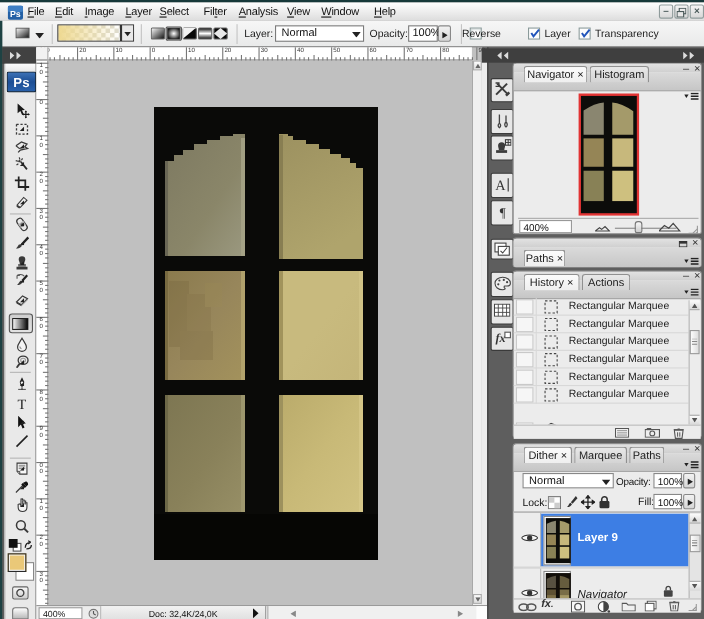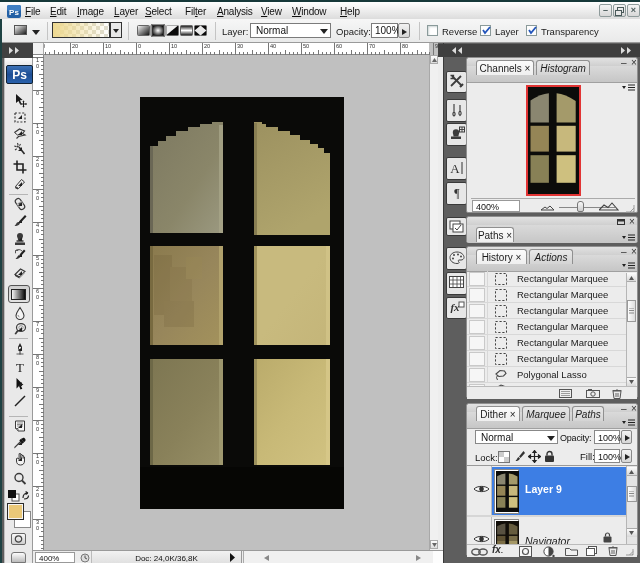--- a/index.html
+++ b/index.html
@@ -40,21 +40,21 @@
   #rightdock { position:absolute; left:443px; top:43px; width:197px; height:520px; background:#5e5e5e; border-left:1px solid #3a3a3a; }
   #docktopbar { position:absolute; left:438px; top:44px; width:202px; height:13px; background:#3f3f3f; }
   .dockbtn { position:absolute; left:446px; width:21px; background:#e7e7e7; border:1px solid #3a3a3a; border-radius:2px;}
   .panelgroup { position:absolute; left:466px; width:172px; background:#ececec; border:1px solid #8f8f8f; border-radius:3px 3px 2px 2px; }
   .pghead { position:absolute; left:0; top:0; width:100%; height:8px; background:linear-gradient(#e2e2e2,#cfcfcf); border-radius:3px 3px 0 0;}
   .pgctl { position:absolute; font-size:10px; color:#333; line-height:6px; }
   .tabbar { position:absolute; left:0; width:100%; height:17px; background:linear-gradient(#dadada,#c6c6c6); border-bottom:1px solid #a0a0a0;}
   .tab { position:absolute; top:2px; height:15px; font-size:10px; color:#1c1c1c; text-align:center;
      border:1px solid #909090; border-bottom:none; border-radius:3px 3px 0 0; padding-top:2px; }
   .tab.active { background:linear-gradient(#fbfbfb,#efefef); }
-  .tab.inactive { background:linear-gradient(#e8e8e8,#d4d4d4);font-style:italic; }
+  .tab.inactive { background:linear-gradient(#e8e8e8,#d4d4d4); }
   .panelmenu { position:absolute; font-size:8px; color:#222; }
 #dockstrip .dockbtn{left:446px;}
 </style>
 </head>
 <body>
 
 <div id="titlebar">
   <svg class="abs" style="left:7px;top:3px" width="14" height="14">
       <rect x="0" y="0" width="14" height="13" rx="2" fill="#2360a5"></rect>
       <rect x="0" y="0" width="14" height="6" rx="2" fill="#3f7fc4"></rect>
@@ -153,21 +153,21 @@
   <span class="obtext" style="left:336px;top:7px">Opacity:</span>
   <div class="wbox" style="left:371px;top:4px;width:27px;height:15px;padding:1px 0 0 3px">100%</div>
   <div class="abs" style="left:398px;top:4px;width:12px;height:15px;background:linear-gradient(#f2f2f2,#d6d6d6);border:1px solid #888;border-radius:2px">
     <svg class="abs" style="left:3px;top:5px" width="5" height="6">
         <path d="M0,0 L5,3 L0,6 Z" fill="#222"></path>
       </svg>
     </div>
   <div class="vsep" style="left:419px"></div>
 
   <div class="abs" style="left:427px;top:6px;width:11px;height:11px;background:#fff;border:1px solid #8a9a9a;box-shadow:inset 1px 1px 2px #cdd5d5"></div>
-  <span class="obtext" style="left:442px;top:7px">Reverse</span>
+  <span class="obtext" style="left:420px;top:7px">Reverse</span>
   <div class="abs" style="left:480px;top:6px;width:11px;height:11px;background:#fdfdfd;border:1px solid #8a9a9a"></div>
   <svg class="abs" style="left:481px;top:6px" width="11" height="11">
       <path d="M2,5 L4,8 L9,2" fill="none" stroke="#2255bb" stroke-width="1.8"></path>
     </svg>
   <span class="obtext" style="left:495px;top:7px">Layer</span>
   <div class="abs" style="left:526px;top:6px;width:11px;height:11px;background:#fdfdfd;border:1px solid #8a9a9a"></div>
   <svg class="abs" style="left:527px;top:6px" width="11" height="11">
       <path d="M2,5 L4,8 L9,2" fill="none" stroke="#2255bb" stroke-width="1.8"></path>
     </svg>
   <span class="obtext" style="left:541px;top:7px">Transparency</span>
@@ -752,21 +752,21 @@
 <svg style="position:absolute;left:2px;top:488px" width="5" height="4">
       <path d="M0,0 L5,0 L2.5,4 Z" fill="#666"></path>
     </svg>
 </div>
 <div id="statusbar">
 <div style="position:absolute;left:2px;top:1px;width:40px;height:11px;background:#fff;border:1px solid #999;font-size:8px;padding:1px 0 0 3px">400%</div>
 <svg style="position:absolute;left:47px;top:2px" width="10" height="10">
       <circle cx="5" cy="5" r="4" fill="#ddd" stroke="#777"></circle>
       <path d="M5,5 L5,2.5 M5,5 L7,6" stroke="#555" stroke-width="1" fill="none"></path>
     </svg>
-<div style="position:absolute;left:58px;top:0px;width:151px;height:13px;background:linear-gradient(#f2f2f2,#dfdfdf);border-left:1px solid #bbb;border-right:1px solid #999;font-size:8px;text-align:center;padding-top:3px">Doc: 24,0K/36,8K</div>
+<div style="position:absolute;left:58px;top:0px;width:151px;height:13px;background:linear-gradient(#f2f2f2,#dfdfdf);border-left:1px solid #bbb;border-right:1px solid #999;font-size:8px;text-align:center;padding-top:3px">Doc: 32,4K/24,0K</div>
 <svg style="position:absolute;left:196px;top:2px" width="7" height="9">
       <path d="M1,0 L6,4.5 L1,9 Z" fill="#111"></path>
     </svg>
 <div style="position:absolute;left:210px;top:0;width:190px;height:13px;background:#f0f0f0;border-left:1px solid #aaa">
   <svg style="position:absolute;left:20px;top:4px" width="6" height="6">
         <path d="M5,0 L0,3 L5,6 Z" fill="#888"></path>
       </svg>
   <svg style="position:absolute;left:172px;top:4px" width="6" height="6">
         <path d="M0,0 L5,3 L0,6 Z" fill="#888"></path>
       </svg>
@@ -835,21 +835,21 @@
         <text x="6" y="11" font-size="11" font-style="italic" font-weight="bold" font-family="Liberation Serif" fill="#333" text-anchor="middle">fx</text>
         <rect x="10" y="2" width="5" height="5" fill="#fff" stroke="#555"></rect>
       </svg>
     </div>
 </div>
 <div class="panelgroup" style="top:57px;height:156px">
 <div class="pghead"></div>
 <span class="pgctl" style="left:154px;top:2px">–</span>
     <span class="pgctl" style="left:164px;top:2px">×</span>
 <div class="tabbar" style="top:8px"></div>
-<div class="tab active" style="left:9px;width:58px">Channels ×</div>
+<div class="tab active" style="left:9px;width:58px">Navigator ×</div>
 <div class="tab inactive" style="left:69px;width:54px">Histogram</div>
 <svg class="panelmenu" style="position:absolute;left:155px;top:26px" width="14" height="8">
       <path d="M0,2 L4,2 L2,5 Z" fill="#222"></path>
       <path d="M6,1 L13,1 M6,3.5 L13,3.5 M6,6 L13,6" stroke="#222" stroke-width="1.2"></path>
     </svg>
 <div style="position:absolute;left:59px;top:27px;width:55px;height:111px;background:#e23434;padding:2px">
 <svg width="51" height="107">
         <rect x="0" y="0" width="51" height="107" fill="#0c0c0a"></rect>
         <path d="M2.5,13.5 Q12.6,6.8 20.9,6.2 L20.9,35.4 L2.5,35.4 Z" fill="#8a8670"></path>
         <path d="M28.6,6.2 Q37.2,6.8 47.7,14.1 L47.7,35.4 L28.6,35.4 Z" fill="#a49a6a"></path>
@@ -938,29 +938,20 @@
       </svg>
       <span style="position:absolute;left:50px;top:2px;font-size:9.5px;color:#1a1a1a">Rectangular Marquee</span>
     </div>
     <div style="position:absolute;left:0;top:104px;width:159px;height:16px;border-bottom:1px solid #d8d8d8">
 <div style="position:absolute;left:2px;top:1px;width:16px;height:14px;background:#f6f6f6;border:1px solid #c9c9c9"></div>
 <div style="position:absolute;left:20px;top:0;width:1px;height:16px;background:#d8d8d8"></div>
 <svg style="position:absolute;left:27px;top:1px" width="15" height="14">
         <rect x="1.5" y="1.5" width="11" height="11" fill="none" stroke="#444" stroke-width="1" stroke-dasharray="2.2,1.8"></rect>
       </svg>
       <span style="position:absolute;left:50px;top:2px;font-size:9.5px;color:#1a1a1a">Rectangular Marquee</span>
-    </div>
-    <div style="position:absolute;left:0;top:120px;width:159px;height:16px;border-bottom:1px solid #d8d8d8">
-<div style="position:absolute;left:2px;top:1px;width:16px;height:14px;background:#f6f6f6;border:1px solid #c9c9c9"></div>
-<div style="position:absolute;left:20px;top:0;width:1px;height:16px;background:#d8d8d8"></div>
-<svg style="position:absolute;left:27px;top:1px" width="15" height="14">
-        <path d="M2,6 L6,2.5 L10.5,3 L12,5.5 L9.5,8 L5,8.5 L3.5,7.5 Z" fill="none" stroke="#444" stroke-width="1.1"></path>
-        <path d="M3.5,7.5 L2.5,9.5 L3.5,12" fill="none" stroke="#444" stroke-width="1"></path>
-      </svg>
-      <span style="position:absolute;left:50px;top:2px;font-size:9.5px;color:#1a1a1a">Polygonal Lasso</span>
     </div>
     <div style="position:absolute;left:0;top:136px;width:159px;height:3px;overflow:hidden">
       <div style="position:absolute;left:2px;top:1px;width:16px;height:14px;background:#f6f6f6;border:1px solid #c9c9c9"></div>
       <svg style="position:absolute;left:27px;top:1px" width="15" height="6">
         <path d="M2,4 L7,1 L12,3" fill="none" stroke="#444" stroke-width="1.1"></path>
       </svg>
     </div>
 <div style="position:absolute;left:159px;top:26px;width:11px;height:113px;background:#ececec;border-left:1px solid #b5b5b5">
 <div style="position:absolute;left:0;top:0;width:9px;height:9px;background:linear-gradient(#fcfcfc,#d8d8d8);border-bottom:1px solid #aaa"></div>
 <svg style="position:absolute;left:2px;top:3px" width="5" height="4">

